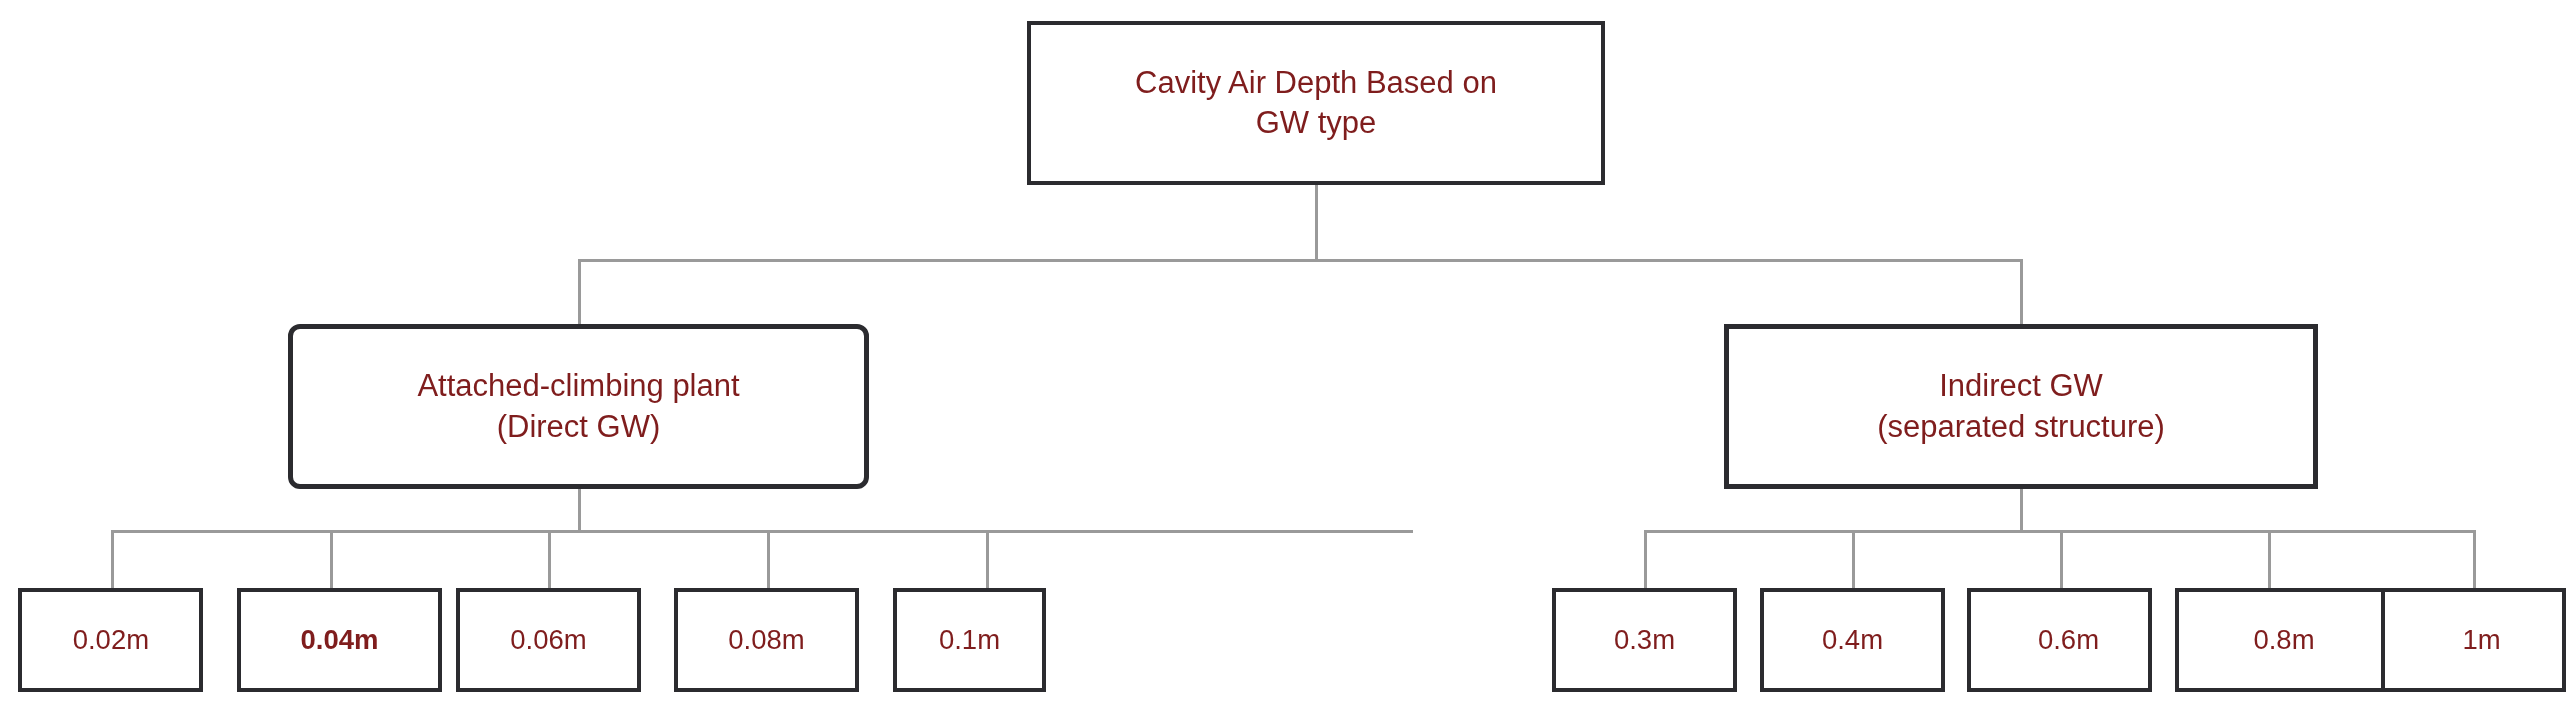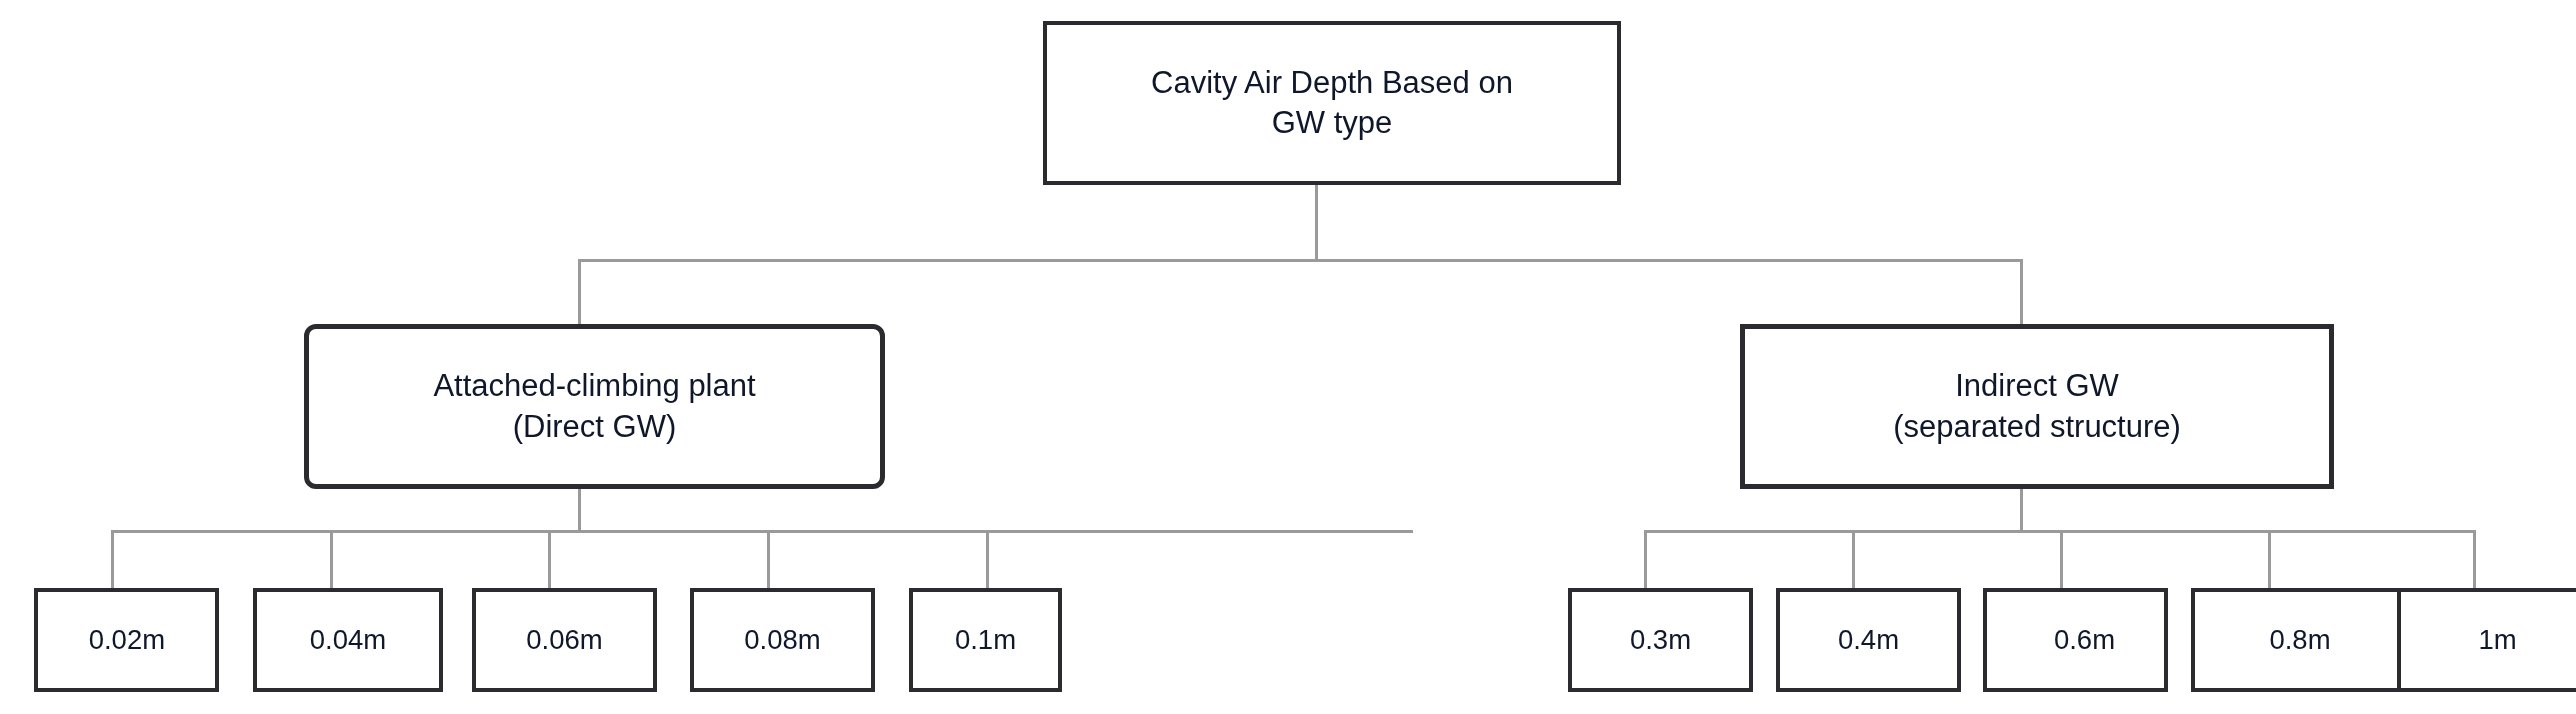--- a/index.html
+++ b/index.html
@@ -23,24 +23,23 @@
   
   .node {
     position: absolute;
     box-sizing: border-box;
     background: #ffffff;
     border: 4.2px solid #2b2b2f;
     display: flex;
     align-items: center;
     justify-content: center;
     text-align: center;
-    color: #0f172a;
+    color: #7f1d1d;
     line-height: 1.30;
     white-space: pre-line;
-    margin-left: 16px;
   }
   .node.root {
     left: 1027px;
     top: 21px;
     width: 578px;
     height: 164px;
     font-size: 31px;
     border-width: 4.2px;
   }
   .node.branch {
@@ -95,21 +94,21 @@
 
   <div class="node root">Cavity Air Depth Based on
 GW type</div>
 
   <div class="node branch left">Attached-climbing plant
 (Direct GW)</div>
   <div class="node branch right">Indirect GW
 (separated structure)</div>
 
   <div class="node leaf" style="left:18.4px;   width:185px;">0.02m</div>
-  <div class="node leaf" style="left:237px;  width:190px;">0.04m</div>
+  <div class="node leaf" style="left:237px;  width:205px;font-weight:bold;">0.04m</div>
   <div class="node leaf" style="left:456px;  width:185px;">0.06m</div>
   <div class="node leaf" style="left:674px;  width:185px;">0.08m</div>
   <div class="node leaf" style="left:893px; width:153px;">0.1m</div>
 
   <div class="node leaf" style="left:1552px; width:185px;">0.3m</div>
   <div class="node leaf" style="left:1760px; width:185px;">0.4m</div>
   <div class="node leaf" style="left:1967px; width:185px;padding-left:18px;">0.6m</div>
   <div class="node leaf" style="left:2175px; width:218px;">0.8m</div>
   <div class="node leaf" style="left:2381px; width:185px;padding-left:16px;">1m</div>
 

